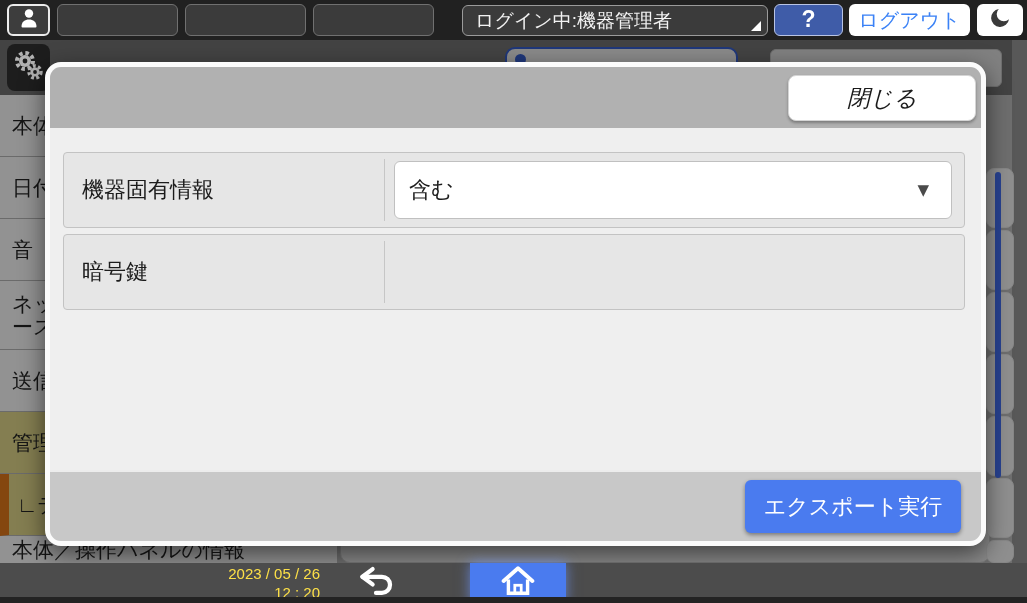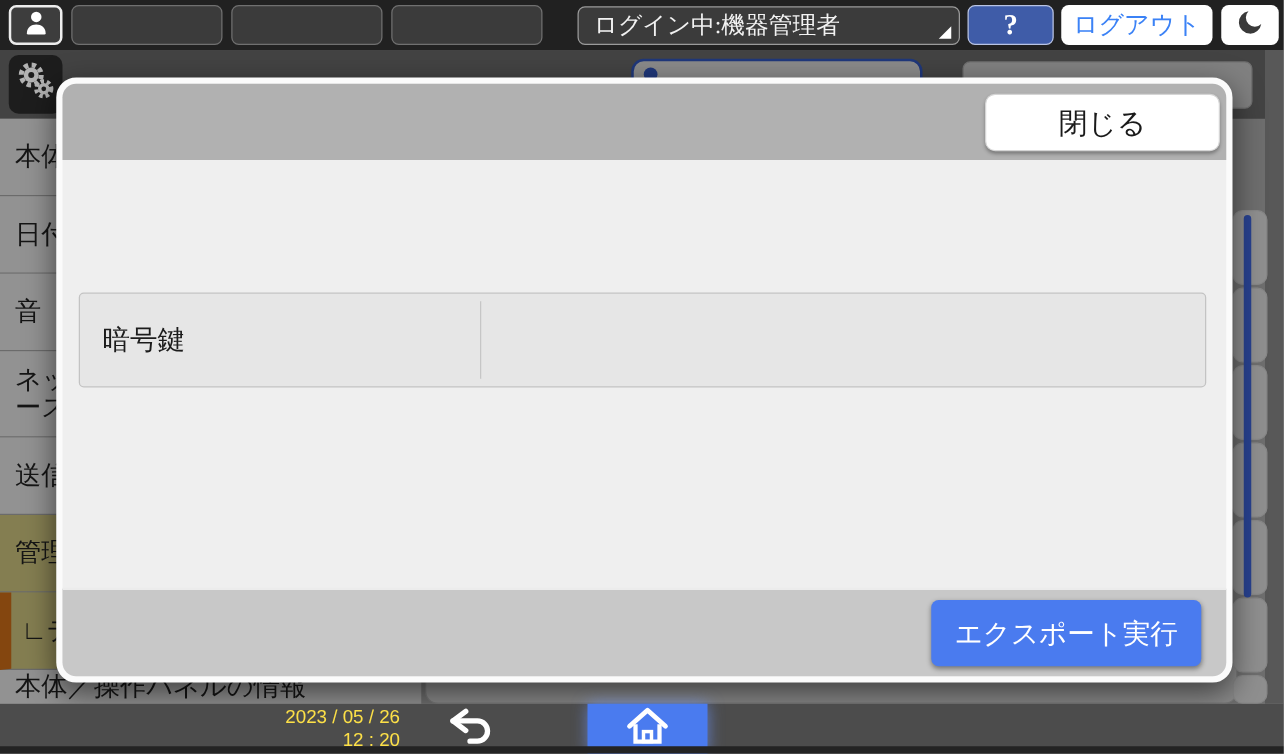--- a/index.html
+++ b/index.html
@@ -1,19 +1,19 @@
 <!DOCTYPE html>
 <html><head>
 <meta charset="utf-8">
 <style>
   html,body{margin:0;padding:0;background:#555;}
   #screen{position:relative;width:1027px;height:603px;overflow:hidden;
     font-family:"Liberation Sans","DejaVu Sans",sans-serif;background:#9e9e9e;}
   
-  #topbar{position:absolute;left:0;top:0;width:1027px;height:40px;background:#212121;z-index:200;font-family:Liberation Serif, serif;}
+  #topbar{position:absolute;left:0;top:0;width:1027px;height:40px;background:#212121;z-index:200;}
   .tb-btn{position:absolute;top:4px;height:32px;border-radius:6px;box-sizing:border-box;}
   #user-btn{left:7px;width:43px;background:#3d3d3d;border:2px solid #ececec;display:flex;align-items:center;justify-content:center;}
   .blank-btn{width:121px;background:#3b3b3b;border:1px solid #707070;}
   #login-box{position:absolute;left:462px;top:5px;width:306px;height:31px;background:#3b3b3b;
     border:1px solid #9b9b9b;border-radius:6px;box-sizing:border-box;color:#f2f2f2;font-size:19px;
     line-height:29px;padding-left:12px;}
   #login-corner{position:absolute;right:6px;bottom:4px;width:0;height:0;
     border-left:10px solid transparent;border-bottom:10px solid #fff;}
   #help-btn{left:774px;width:69px;background:#3f5ca8;border:1px solid #b9c4e4;color:#fff;
     font-size:23px;font-weight:bold;text-align:center;line-height:29px;}
@@ -44,21 +44,21 @@
   
   #overlay{position:absolute;left:0;top:40px;width:1027px;height:523px;background:rgba(0,0,0,0.30);z-index:50;}
   
   #dialog{position:absolute;left:45px;top:62px;width:931px;height:474px;background:#efefef;
     border:5px solid #fbfbfb;border-radius:16px;z-index:100;box-shadow:0 8px 24px rgba(0,0,0,0.55);}
   #dlg-header{position:absolute;left:0;top:0;width:100%;height:61px;background:#b1b1b1;
     border-radius:11px 11px 0 0;}
   #dlg-title{position:absolute;left:14px;top:14px;font-size:26px;color:#1a1a1a;}
   #close-btn{position:absolute;left:738px;top:8px;width:188px;height:46px;background:#fff;border:1px solid #d5d5d5;
     border-radius:8px;box-sizing:border-box;font-size:23px;color:#1a1a1a;text-align:center;line-height:44px;
-    box-shadow:0 2px 3px rgba(0,0,0,0.3);}
+    box-shadow:0 2px 3px rgba(0,0,0,0.3);font-style:italic;}
   .dlg-row{position:absolute;left:13px;width:902px;height:76px;background:#e6e6e6;
     border:1px solid #c3c3c3;border-radius:4px;box-sizing:border-box;}
   #row-0{top:85px;} #row-1{top:167px;}
   .row-label{position:absolute;left:18px;top:0;height:100%;display:flex;align-items:center;
     font-size:22px;color:#1c1c1c;}
   .row-divider{position:absolute;left:320px;top:6px;bottom:6px;width:1px;background:#c6c6c6;}
   .row-field{position:absolute;left:330px;top:8px;width:558px;height:58px;background:#fff;
     border:1px solid #c0c0c0;border-radius:6px;box-sizing:border-box;}
   .field-text{position:absolute;left:14px;top:0;height:100%;display:flex;align-items:center;
     font-size:22px;color:#1c1c1c;}
@@ -161,20 +161,28 @@
     <div id="scrollbar"></div>
   </div>
 
   <div id="overlay"></div>
 
   <div id="dialog">
     <div id="dlg-header">
       <div id="close-btn">閉じる</div>
     </div>
 
+    <div id="row-0" class="dlg-row">
+      <div class="row-label">機器固有情報</div>
+      <div class="row-divider"></div>
+      <div class="row-field">
+        <span class="field-text">含む</span>
+        <span class="dd-arrow">▼</span>
+      </div>
+    </div>
 
     <div id="row-1" class="dlg-row">
       <div class="row-label">暗号鍵</div>
       <div class="row-divider"></div>
     </div>
 
     <div id="dlg-footer">
       <div id="export-btn">エクスポート実行</div>
     </div>
   </div>

